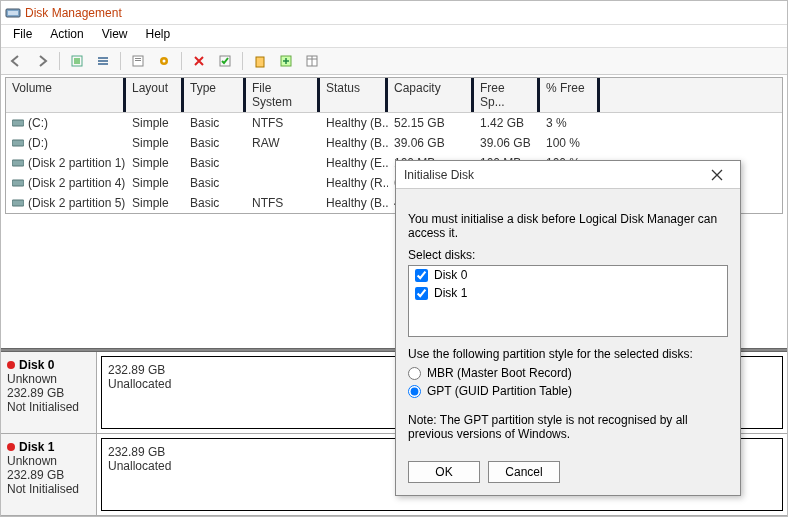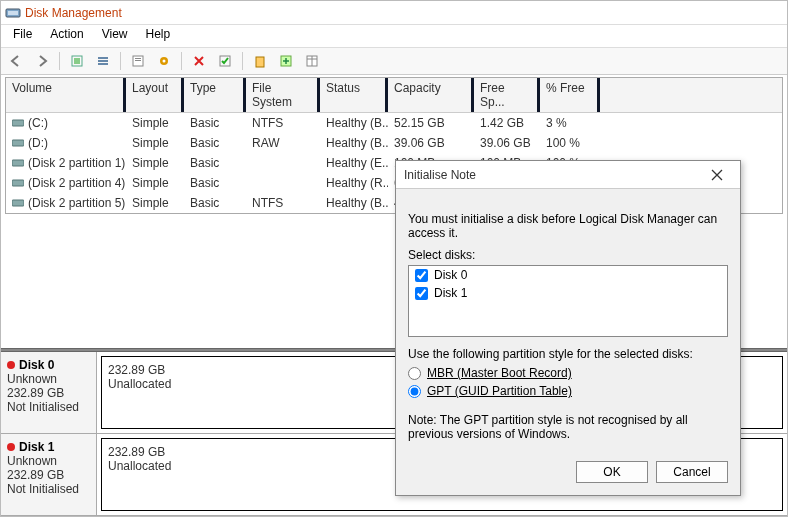--- a/index.html
+++ b/index.html
@@ -52,23 +52,23 @@
 .dialog { position: absolute; left: 395px; top: 160px; width: 346px; background: #f0f0f0; border: 1px solid #888; box-shadow: 2px 2px 6px rgba(0,0,0,.25); }
 .dlg-title { height: 28px; display: flex; align-items: center; justify-content: space-between; padding: 0 8px; background: #fff; border-bottom: 1px solid #ccc; }
 .dlg-title .t { color: #333; }
 .dlg-close { width: 30px; height: 22px; display: flex; align-items: center; justify-content: center; }
 .dlg-body { padding: 23px 12px 12px; }
 .dlg-body .msg { margin-bottom: 8px; }
 .dlg-body .lbl { margin-bottom: 3px; }
 .disk-list { border: 1px solid #888; background: #fff; height: 72px; overflow: auto; margin-bottom: 10px; }
 .disk-list .row { display: flex; align-items: center; gap: 6px; padding: 2px 6px; }
 .disk-list input { margin: 0; }
-.radio-row { display: flex; align-items: center; gap: 6px; padding: 2px 0; text-decoration: underline; }
+.radio-row { display: flex; align-items: center; gap: 6px; padding: 2px 0; }
 .note { margin-top: 13px; }
-.dlg-buttons { display: flex; justify-content: flex-end; gap: 8px; padding: 8px 12px 12px; }
+.dlg-buttons { display: flex; justify-content: flex-start; gap: 8px; padding: 8px 12px 12px; }
 .dlg-buttons button { width: 72px; height: 22px; border: 1px solid #888; background: #fdfdfd; }
 
 svg { display: block; }
 </style>
 </head>
 <body>
 
 <div class="window">
   <div class="titlebar">
     <span class="icon">
@@ -265,21 +265,21 @@
             <div class="sz">232.89 GB</div>
             <div class="lbl">Unallocated</div>
           </div>
         </div>
       </div>
     </div>
 </div>
 
 <div class="dialog">
   <div class="dlg-title">
-    <span class="t">Initialise Note</span>
+    <span class="t">Initialise Disk</span>
     <div class="dlg-close">
       <svg width="12" height="12">
           <path d="M1 1 L11 11 M11 1 L1 11" stroke="#333" stroke-width="1.3"></path>
         </svg>
     </div>
   </div>
   <div class="dlg-body">
     <div class="msg">You must initialise a disk before Logical Disk Manager can access it.</div>
     <div class="lbl">Select disks:</div>
     <div class="disk-list" id="disk-list">

